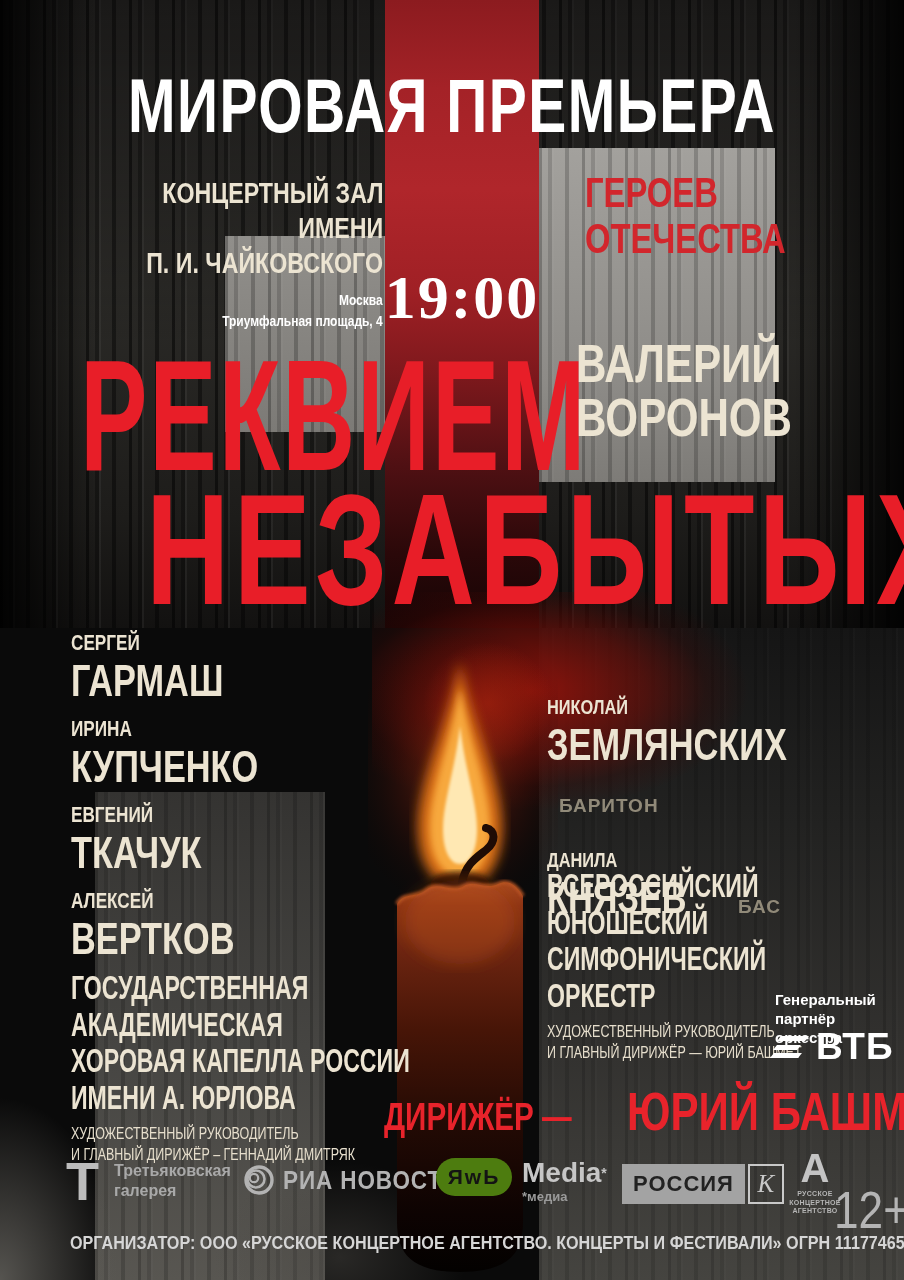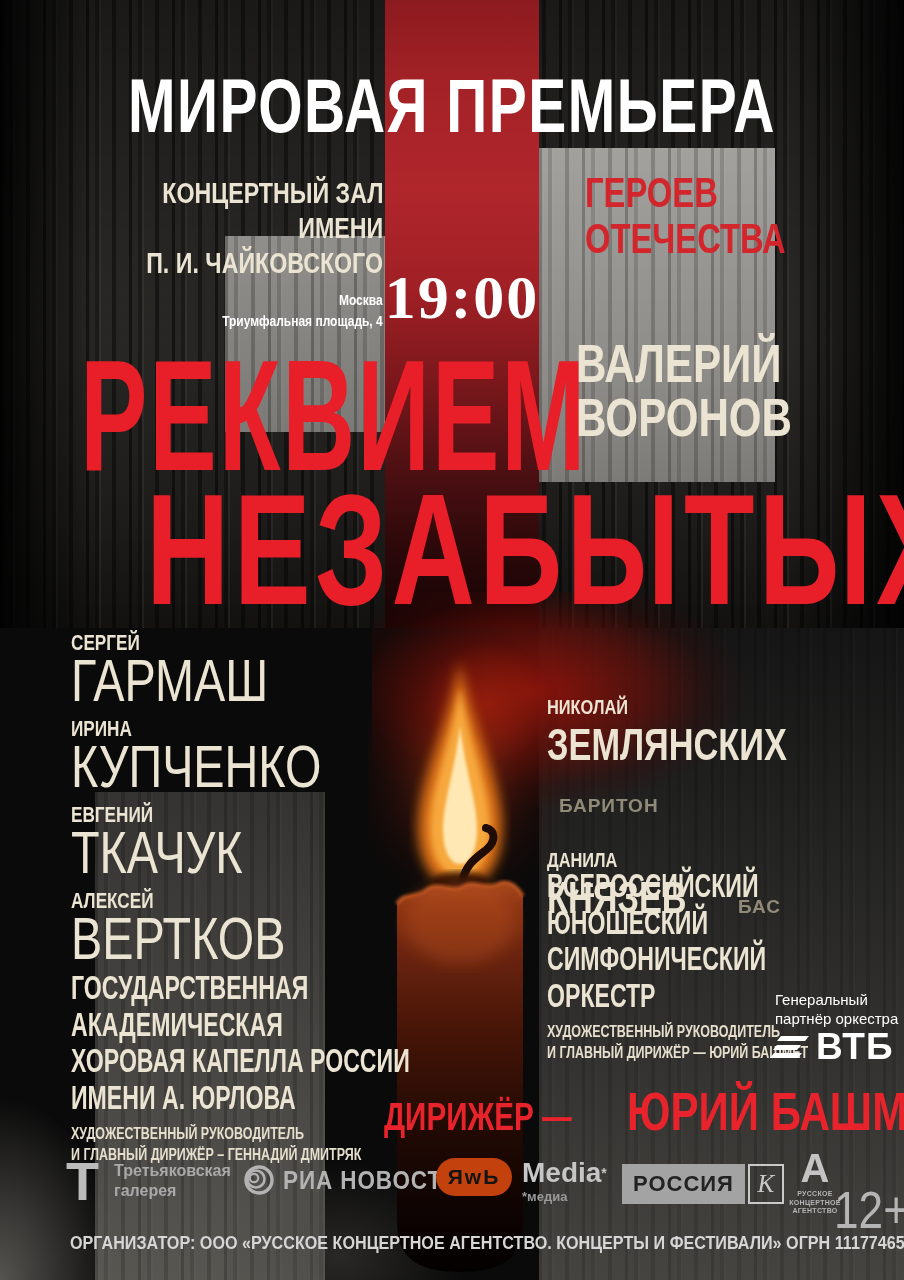--- a/index.html
+++ b/index.html
@@ -46,49 +46,49 @@
           font-family:"Liberation Serif",serif;font-weight:bold;font-size:62px;letter-spacing:2px;}
   .occasion{left:585px;top:170px;color:#d2262c;font-size:42px;line-height:46px;font-weight:bold;}
   .title1{left:80px;top:336px;color:#e81e28;font-size:158px;line-height:158px;font-weight:bold;}
   .title1 .t{transform:scaleX(.64);transform-origin:left top;display:inline-block;letter-spacing:3px;white-space:nowrap;}
   .title2{left:146px;top:470px;color:#e81e28;font-size:158px;line-height:158px;font-weight:bold;}
   .title2 .t{transform:scaleX(.73);transform-origin:left top;display:inline-block;letter-spacing:6px;white-space:nowrap;}
   .composer{left:576px;top:336px;color:#ece4d2;font-size:54px;line-height:54px;font-weight:bold;}
   .actors{left:71px;top:630px;color:#ece4d2;}
   .actor{margin-bottom:9px;}
   .a-first{font-size:22px;line-height:25px;font-weight:bold;}
-  .a-last{font-size:60px;line-height:52px;font-weight:normal;}
+  .a-last{font-size:44px;line-height:52px;font-weight:bold;}
   .choir{left:71px;top:970px;color:#ece4d2;font-size:33px;line-height:36.5px;font-weight:bold;}
-  .sub{font-size:16px;line-height:21px;font-weight:bold;color:#e7dfcd;}
+  .sub{font-size:16px;line-height:21px;font-weight:normal;color:#e7dfcd;}
   .mt6{margin-top:7px;}
   .singers{left:547px;top:695px;color:#ece4d2;}
   .singer{margin-bottom:16px;}
   .s-first{font-size:21px;line-height:24px;font-weight:bold;text-decoration:underline;}
   .s-last{font-size:44px;line-height:52px;font-weight:bold;}
   .voice{font-size:19px;color:#918a79;margin-left:12px;font-weight:bold;letter-spacing:1px;}
   .orchestra{left:547px;top:868px;color:#ece4d2;font-size:33px;line-height:36.5px;font-weight:bold;}
-  .partner{left:775px;top:990px;color:#fff;font-size:15px;line-height:19px;font-weight:normal;}
+  .partner{left:775px;top:990px;color:#fff;font-size:15px;line-height:19px;font-weight:bold;}
   .vtb{left:772px;top:1026px;display:flex;align-items:center;color:#fff;}
   .vtb-bars{display:flex;flex-direction:column;margin-right:9px;}
   .vtb-bars span{display:block;width:28px;height:5px;background:#fff;transform:skewX(-38deg);margin:1.6px 0;}
   .vtb-bars span:nth-child(1){margin-left:7px;}
   .vtb-bars span:nth-child(2){margin-left:3px;width:24px;}
   .vtb-text{font-size:37px;font-weight:bold;letter-spacing:1px;}
   .conductor{left:384px;top:1086px;display:flex;align-items:baseline;color:#e8232b;font-weight:bold;}
   .c-label{font-size:38px;line-height:50px;}
   .c-name{font-size:54px;line-height:50px;margin-left:2px;}
   
   .tret{left:66px;top:1156px;display:flex;align-items:center;color:#a9a9a9;}
   .tret-t{font-size:54px;line-height:50px;font-weight:bold;color:#bcbcbc;margin-right:15px;}
   .tret-text{font-size:16px;line-height:20px;font-weight:bold;}
   .ria{left:243px;top:1164px;display:flex;align-items:center;color:#b3b3b3;}
   .ria-globe{margin-right:8px;}
   .ria-text{font-size:25px;font-weight:bold;letter-spacing:1px;}
   .rwb{left:436px;top:1158px;display:flex;align-items:flex-start;}
-  .rwb-pill{width:76px;height:38px;background:#c2410c;border-radius:19px;display:flex;align-items:center;justify-content:center;
+  .rwb-pill{width:76px;height:38px;background:#4d7c0f;border-radius:19px;display:flex;align-items:center;justify-content:center;
             font-size:21px;font-weight:bold;color:#141414;letter-spacing:2px;}
   .rwb-right{margin-left:10px;color:#c6c6c6;}
   .rwb-media{font-size:28px;font-weight:bold;line-height:30px;}
   .rwb-mark{font-size:14px;vertical-align:top;}
   .rwb-sub{font-size:13px;color:#9a9a9a;margin-top:1px;font-weight:bold;}
   .rossiya{left:622px;top:1164px;display:flex;height:40px;}
   .ros-main{background:#a3a3a3;color:#222;font-weight:bold;font-size:22px;display:flex;align-items:center;
             padding:0 11px;letter-spacing:1px;}
   .ros-k{border:2px solid #c9c9c9;color:#c9c9c9;width:36px;display:flex;align-items:center;justify-content:center;
          font-family:"Liberation Serif",serif;font-style:italic;font-size:25px;margin-left:3px;box-sizing:border-box;}

